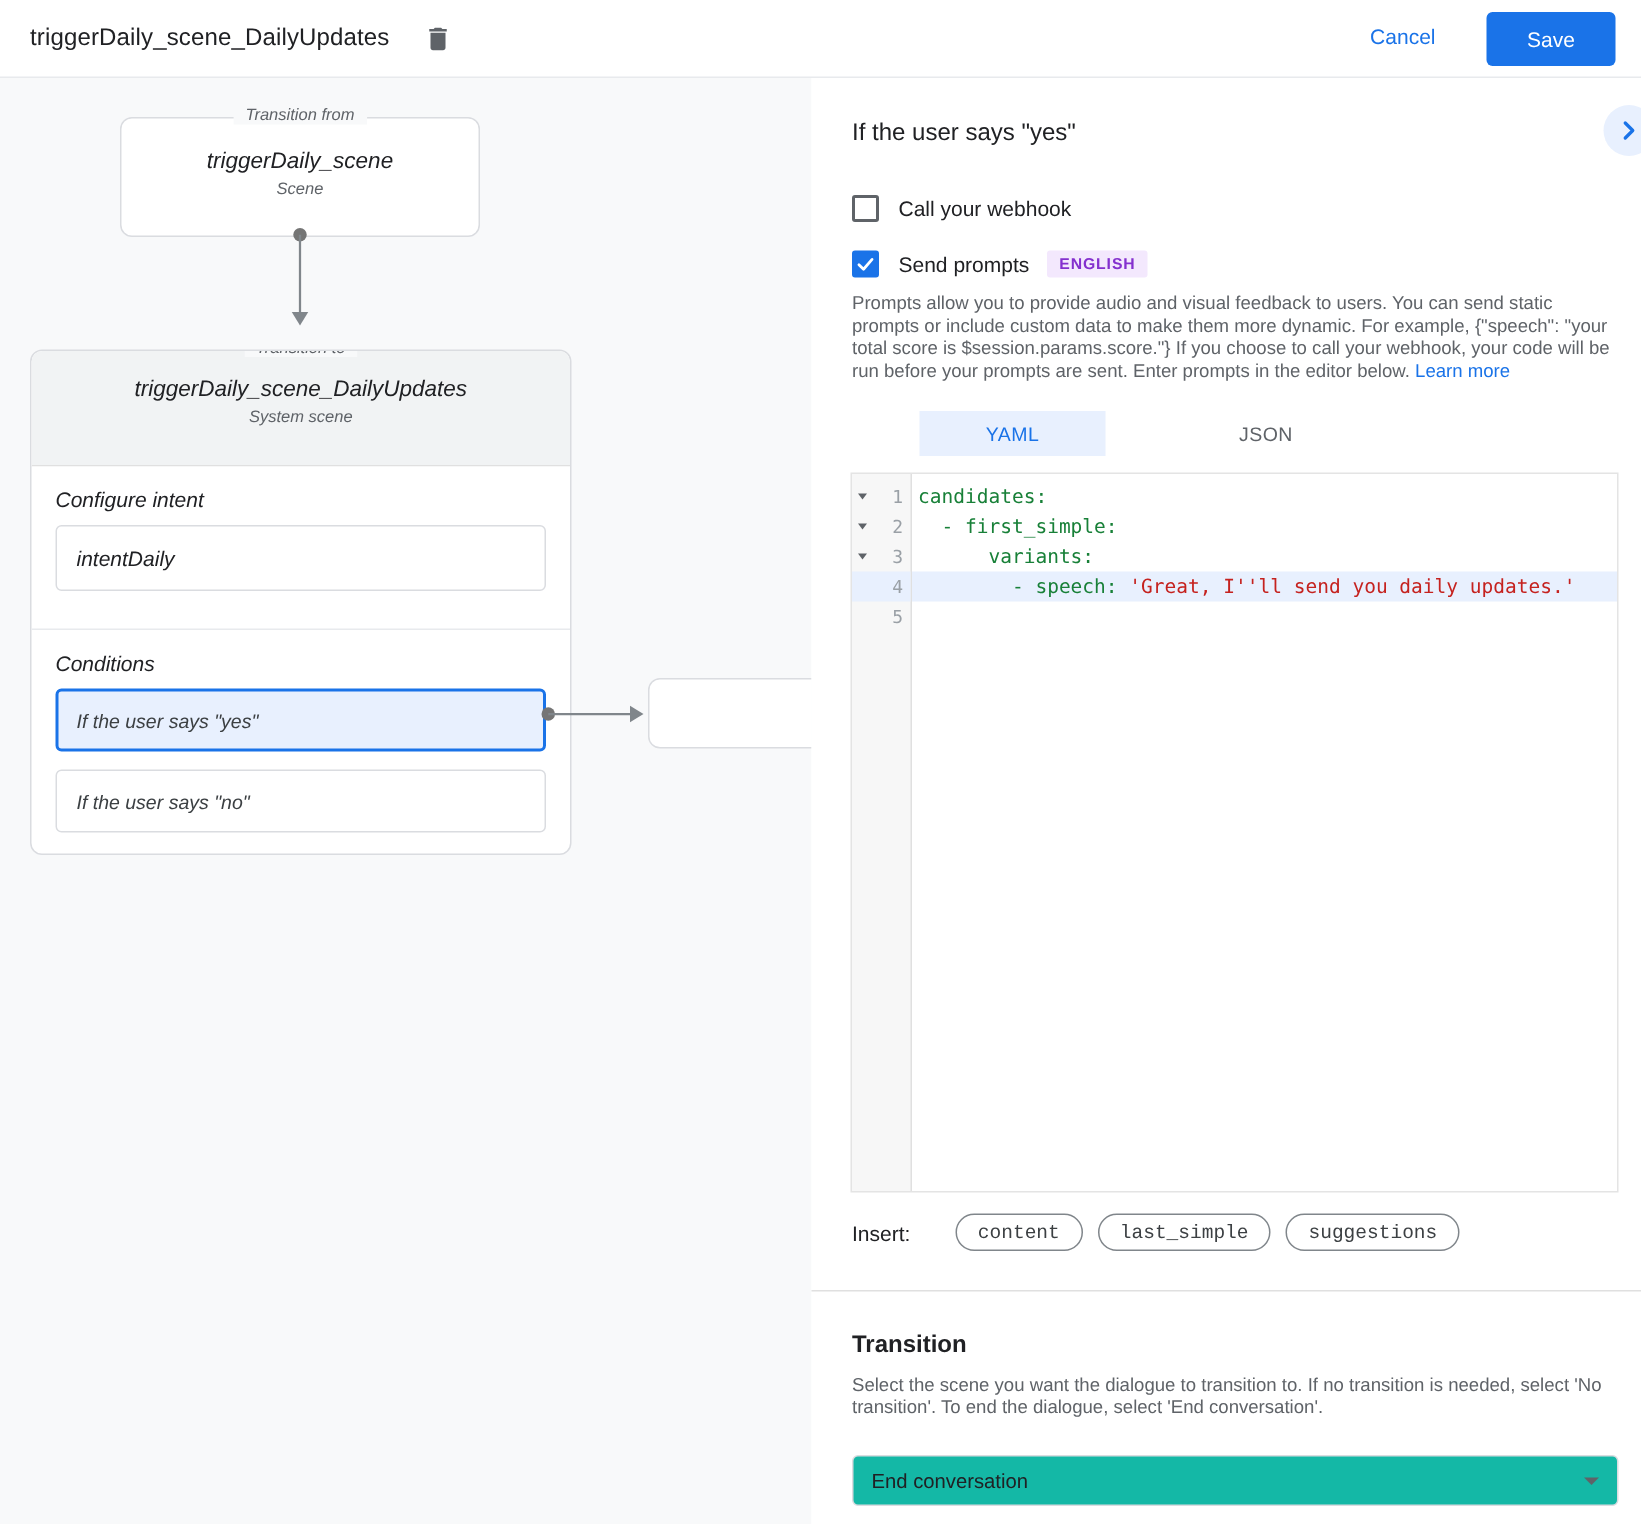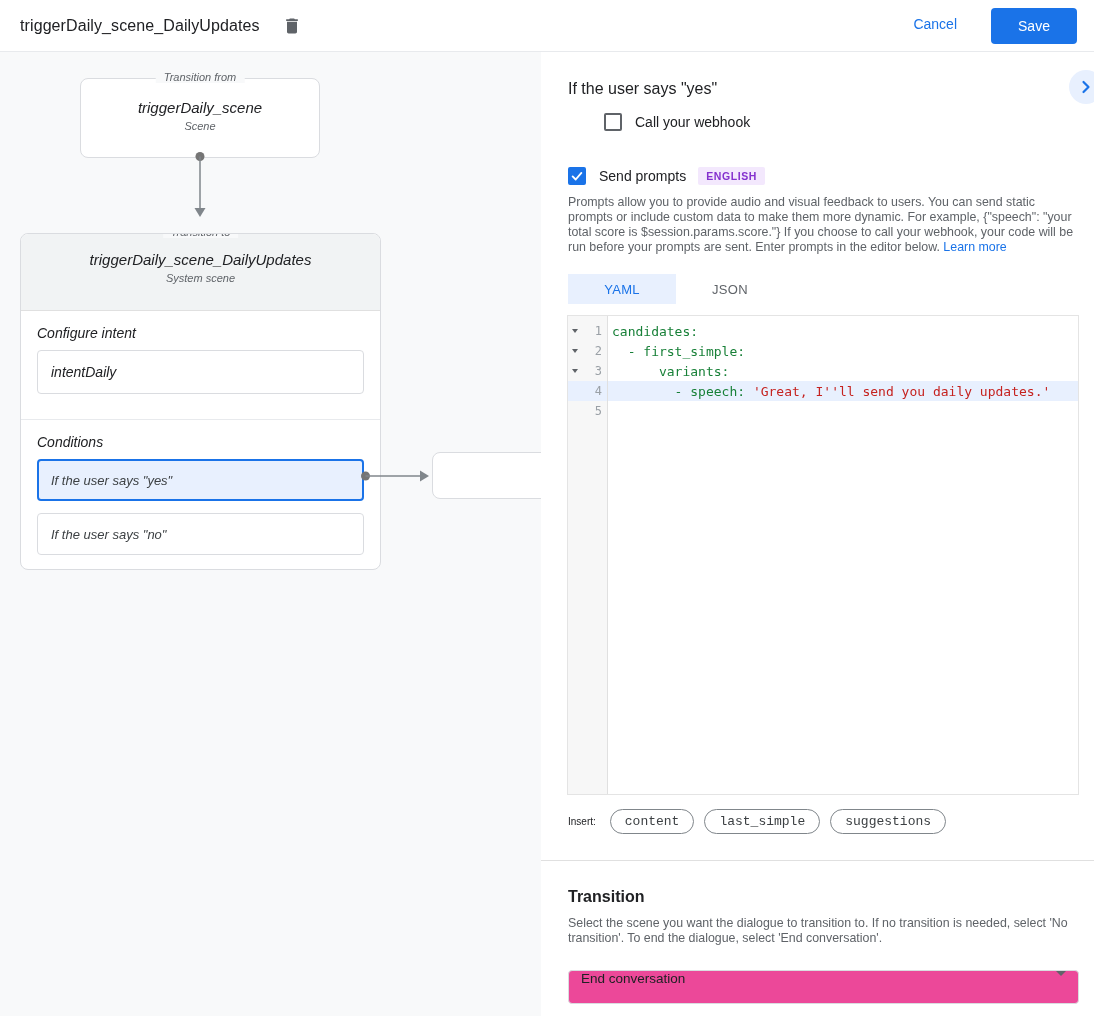--- a/index.html
+++ b/index.html
@@ -47,69 +47,69 @@
   .connector { position:absolute; }
 
   
   #panel { position:absolute; left:541px; top:52px; width:553px; height:964px; background:#fff; }
   #panel-title { position:absolute; left:27px; top:28px; font-size:16px; color:#202124; }
   #collapse-btn { position:absolute; right:-9px; top:18px; width:34px; height:34px;
     border-radius:50%; background:#e8f0fe; border:none; cursor:pointer; display:flex;
     align-items:center; justify-content:center; }
 
   .check-row { position:absolute; left:27px; display:flex; align-items:center; }
-  #webhook-row { top:61px;margin-left:36px; }
+  #webhook-row { top:78px; }
   #prompts-row { top:115px; }
   .cbx { width:18px; height:18px; border:2px solid #5f6368; border-radius:2px; background:#fff;
     cursor:pointer; flex:none; display:flex; align-items:center; justify-content:center; }
   .cbx.checked { background:#1a73e8; border-color:#1a73e8; }
   .check-label { margin-left:13px; font-size:14px; font-weight:500; color:#202124; }
   #lang-badge { margin-left:12px; background:#f3e8fd; color:#8430ce; font-size:10.5px;
     font-weight:700; letter-spacing:.6px; padding:3px 8px; border-radius:2px; }
 
   #prompts-desc { position:absolute; left:27px; top:143px; width:512px; font-size:12.4px;
     line-height:15px; color:#5f6368; }
   #learn-more { color:#1a73e8; text-decoration:none; cursor:pointer; }
 
   #tabs { position:absolute; left:27px; top:222px; display:flex; }
-  .tab { height:30px; width:108px; display:flex; align-items:center; justify-content:center;
-    font-size:13px; font-weight:500; letter-spacing:.3px; color:#5f6368; cursor:pointer; }
+  .tab { height:30px; width:124px; display:flex; align-items:center; justify-content:center;
+    font-size:13px; font-weight:500; letter-spacing:.3px; color:#5f6368; cursor:pointer;margin-left:45px; }
   .tab.active { background:#e8f0fe; color:#1a73e8; }
 
   
   #editor { position:absolute; left:26px; top:263px; width:512px; height:480px;
     border:1px solid #e4e4e4; display:flex; background:#fff; }
   #gutter { width:40px; background:#f7f7f7; border-right:1px solid #e0e0e0; padding-top:5px; }
   .gutter-row { height:20px; display:flex; align-items:center; }
   .fold { width:14px; display:flex; justify-content:center; }
   .fold-arrow { width:0; height:0; border-left:3.5px solid transparent;
     border-right:3.5px solid transparent; border-top:4.5px solid #5f6368; }
   .lnum { flex:1; text-align:right; padding-right:5px; font-size:12px; color:#9aa0a6;
     font-family:"DejaVu Sans Mono", monospace; }
   #code { flex:1; padding-top:5px; overflow:hidden; }
   .code-row { height:20px; display:flex; align-items:center; padding-left:4px;
     font-family:"DejaVu Sans Mono", monospace; font-size:13px; white-space:pre; }
   .hl { background:#e8f0fe; }
   .tok-k { color:#188038; }
   .tok-s { color:#c5221f; }
 
   #insert-row { position:absolute; left:27px; top:757px; display:flex; align-items:center; }
-  #insert-label { font-size:10px; color:#202124; margin-right:4px; }
+  #insert-label { font-size:14px; color:#202124; margin-right:20px; }
   .chip { margin-left:10px; border:1px solid #80868b; border-radius:14px; background:#fff;
     padding:4px 14px; font-size:13px; color:#3c4043; cursor:pointer;
     font-family:Liberation Mono, monospace; }
 
   #panel-divider { position:absolute; left:0; top:808px; width:100%; height:0;
     border-top:1px solid #e0e0e0; }
   #transition-heading { position:absolute; left:27px; top:836px; font-size:16px; color:#202124;font-weight:bold; }
   #transition-desc { position:absolute; left:27px; top:864px; width:512px; font-size:12.4px;
     line-height:15px; color:#5f6368; }
   #transition-select { position:absolute; left:27px; top:918px; width:511px; height:34px;
-    border:1px solid #dadce0; border-radius:4px; background:#ec4899; display:flex;
-    align-items:flex-start; padding:0 12px; font-size:13.5px; color:#202124; cursor:pointer; }
+    border:1px solid #dadce0; border-radius:4px; background:#14b8a6; display:flex;
+    align-items:center; padding:0 12px; font-size:13.5px; color:#202124; cursor:pointer; }
   #select-caret { margin-left:auto; width:0; height:0; border-left:5px solid transparent;
     border-right:5px solid transparent; border-top:5.5px solid #5f6368; }
 </style>
 </head>
 <body>
 
 <div id="app">
 
   <div id="topbar">
     <div id="page-title">triggerDaily_scene_DailyUpdates</div>

